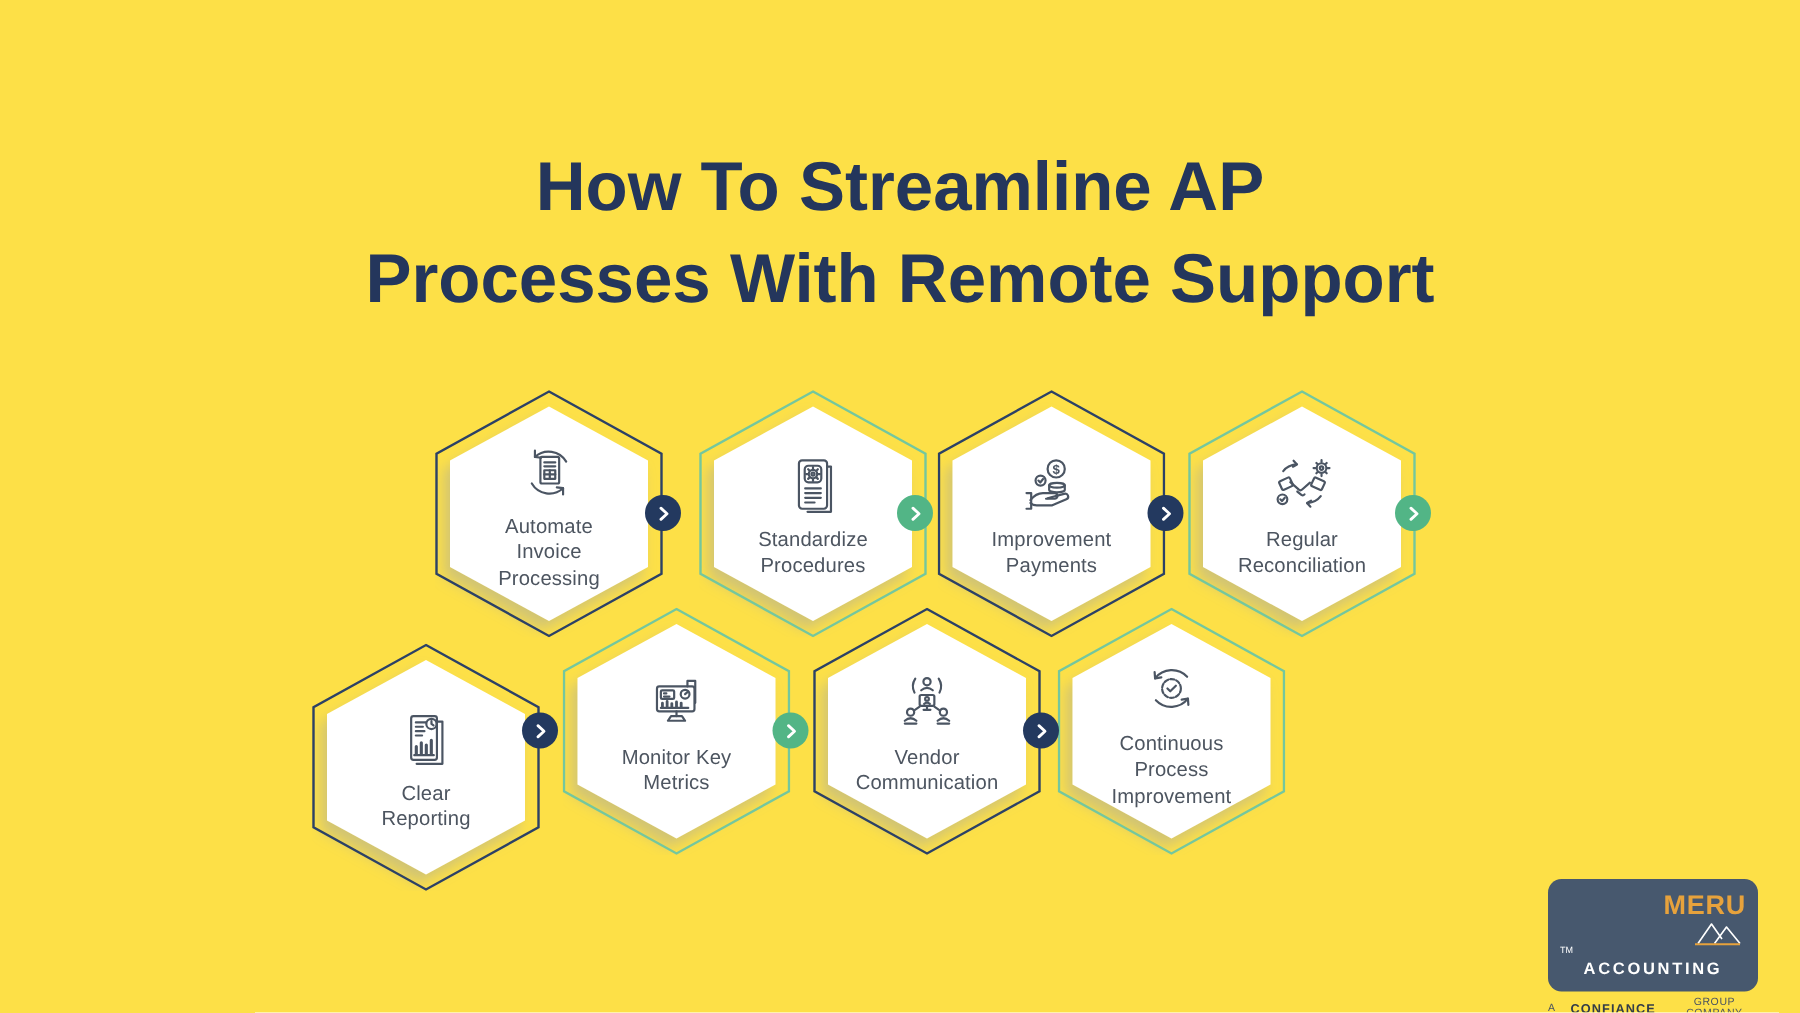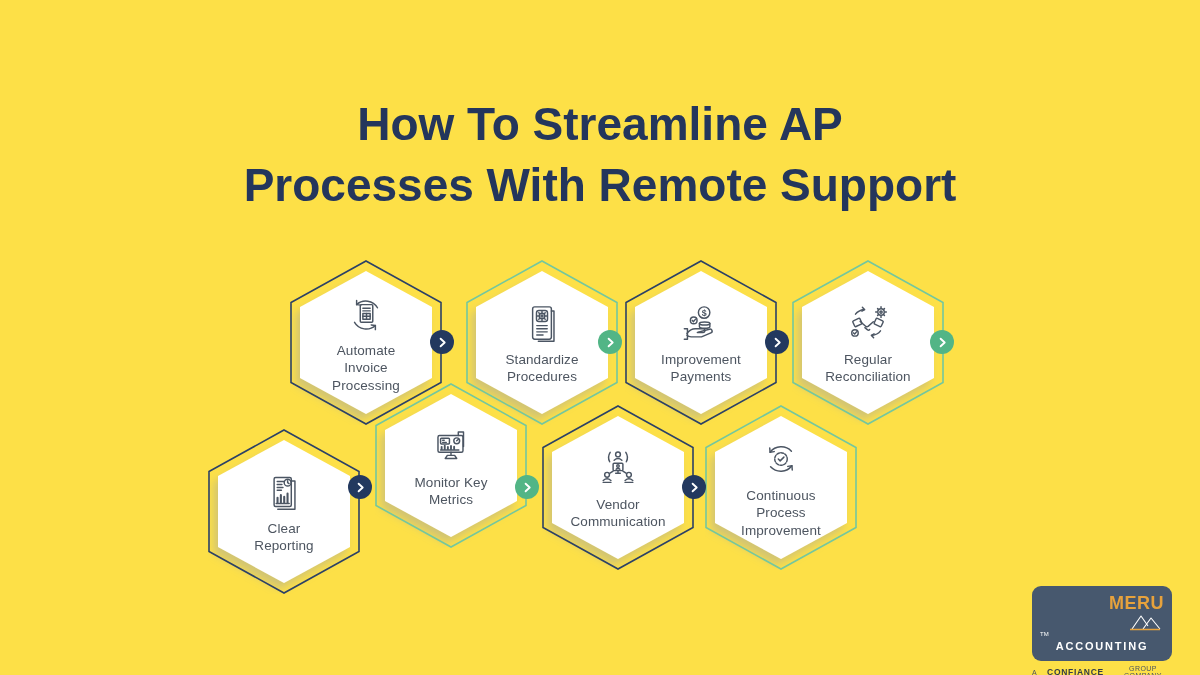--- a/index.html
+++ b/index.html
@@ -183,21 +183,21 @@
           <path d="M17.8,32 v-4.5 M21,32 v-7 M24.2,32 v-5.5 M27.4,32 v-8.5" stroke-width="2"></path>
           <path d="M16.5,33 h12.5"></path>
         </g>
           </svg>
       </span>
       <span class="hex-label">Clear
 Reporting</span>
     </div>
   </div>
 
-  <div class="hex green" style="left:375px;top:383px">
+  <div class="hex green" style="left:375px;top:405px">
     <svg class="hexsvg" viewBox="0 0 152 165">
       <polygon class="innerhex" points="76,11 142,47 142,118 76,154 10,118 10,47"></polygon>
       <polygon class="outline" points="76,1 151,42.5 151,122.5 76,164 1,122.5 1,42.5"></polygon>
     </svg>
     <div class="hex-content">
       <span class="icon">
         <svg viewBox="0 0 48 44">
             <g stroke="#4b5563" stroke-width="1.4" fill="none" stroke-linecap="round" stroke-linejoin="round">
           <path d="M31,12 v-3.5 h5 v14"></path>
           <rect x="11.5" y="12" width="24" height="16" rx="1.5"></rect>

